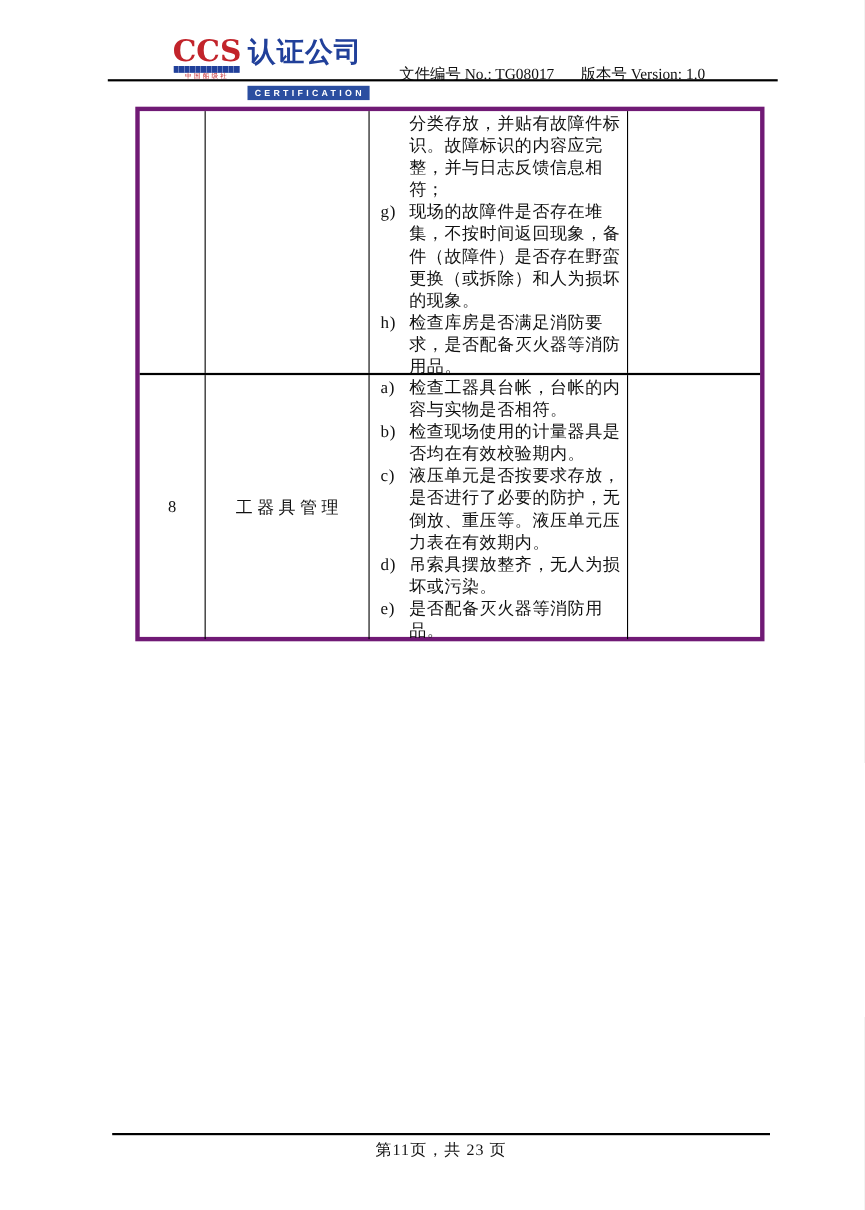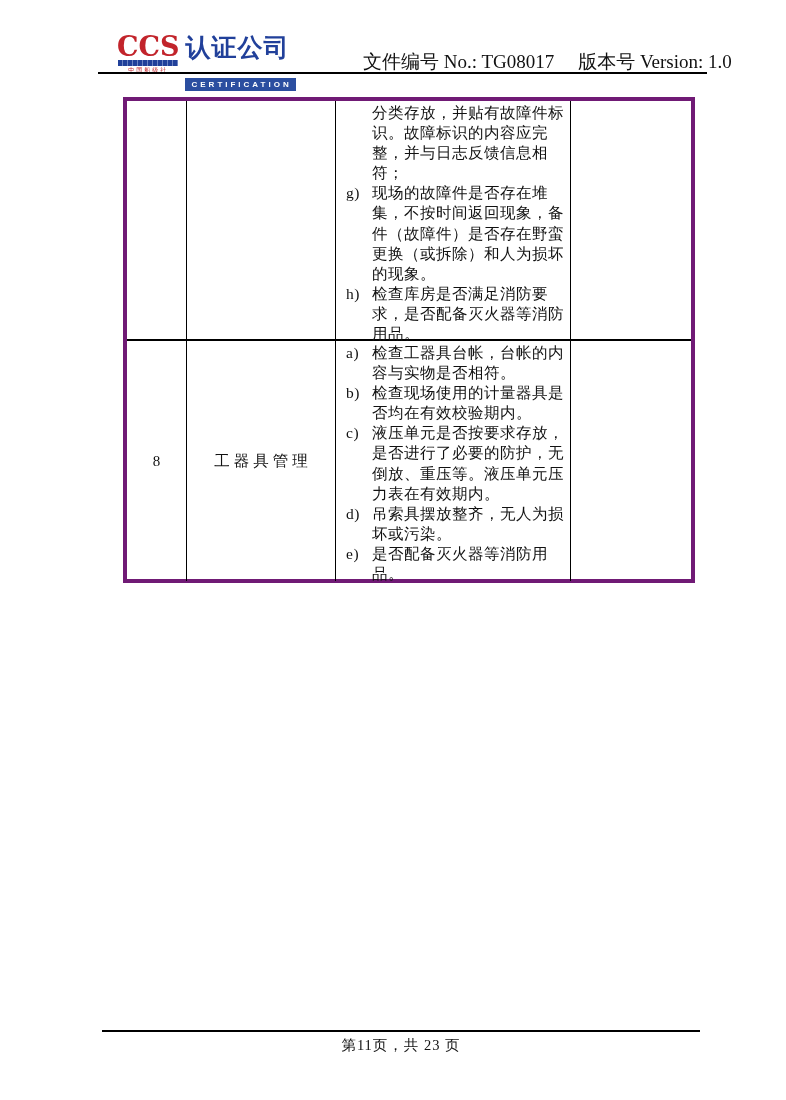--- a/index.html
+++ b/index.html
@@ -8,21 +8,21 @@
     position:relative;
     width:786px; height:1100px;
     background:#ffffff;
     font-family:"Liberation Serif","DejaVu Serif",serif;
     color:#111;
     overflow:hidden;
   }
 
   
   .logo { position:absolute; left:117px; top:36px; display:flex; align-items:flex-start; }
-  .logo-left { display:flex; flex-direction:column; align-items:center; margin-right:6px; }
+  .logo-left { display:flex; flex-direction:column; align-items:center; margin-right:6px;margin-left:40px; }
   .ccs {
     font-family:"DejaVu Serif","Liberation Serif",serif;
     font-weight:bold; font-size:27px; line-height:22px;
     color:#c2242b; letter-spacing:0px;
   }
   .ccs-bar {
     width:60px; height:6px; margin-top:2px;
     background:#21409a;
     background-image:repeating-linear-gradient(90deg,#21409a 0 4px,#6d83c2 4px 5px);
   }
@@ -34,22 +34,22 @@
     color:#21409a; font-size:25px; line-height:23px; font-weight:bold; letter-spacing:1px;
     font-family:"Liberation Sans","DejaVu Sans",sans-serif;
   }
   .cert-box {
     margin-top:19px; background:#2b4ea0; color:#ffffff;
     font-family:"Liberation Sans","DejaVu Sans",sans-serif;
     font-size:8px; font-weight:bold; letter-spacing:3px;
     padding:2px 4px 2px 6px; text-align:center; line-height:9px;
   }
   .header-meta {
-    position:absolute; left:363px; top:49px; width:340px;
-    font-size:19px; white-space:nowrap; display:flex; gap:24px;
+    position:absolute; left:363px; top:59px; width:340px;
+    font-size:14px; white-space:nowrap; display:flex; gap:24px;
   }
   .header-rule {
     position:absolute; left:98px; top:72px; width:609px; height:2px; background:#000;
   }
 
   
   .table {
     position:absolute; left:123px; top:97px;
     width:572px; height:486px;
     border:4px solid #701a75;

